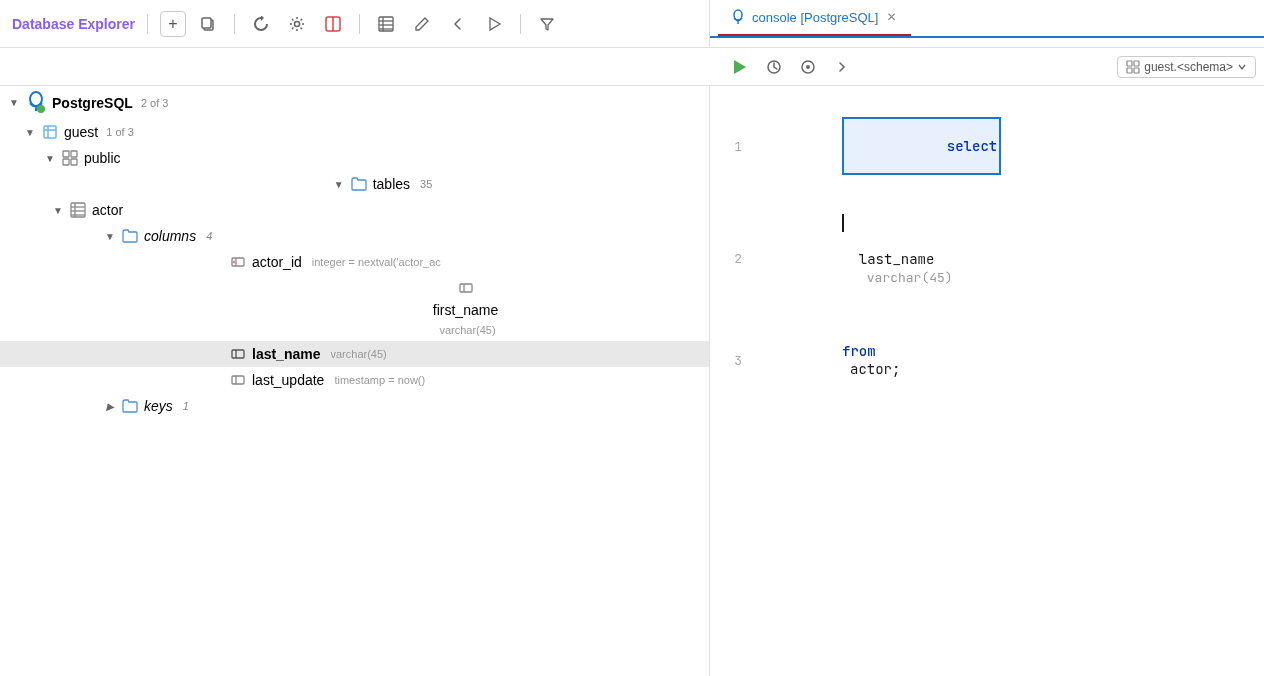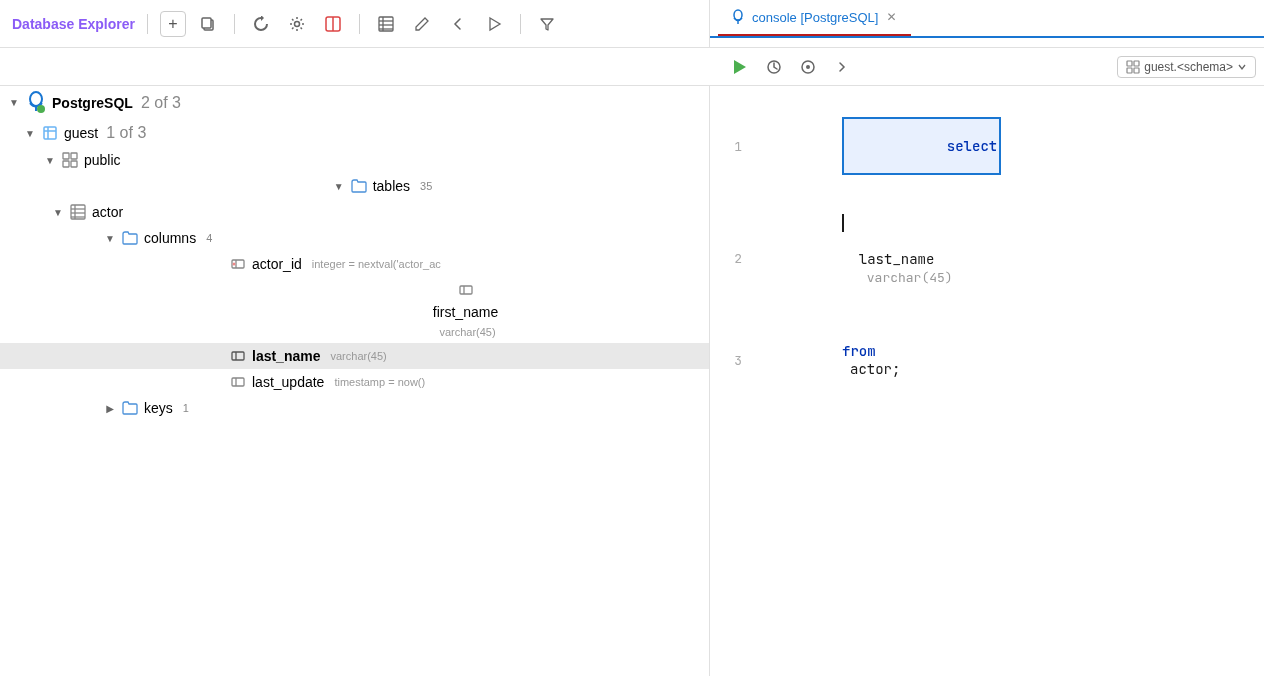--- a/index.html
+++ b/index.html
@@ -127,21 +127,21 @@
 
     
     .left-panel {
       width: 710px;
       border-right: 1px solid #e0e0e0;
       overflow-y: auto;
       overflow-x: hidden;
     }
 
     .badge {
-      font-size: 16px;
+      font-size: 11px;
       color: #888;
       font-weight: 400;
       margin-left: 2px;
     }
 
     .tree-item {
       display: flex;
       align-items: center;
       gap: 6px;
       padding: 5px 8px;
@@ -157,21 +157,21 @@
       display: inline-block;
       text-align: center;
     }
     .chevron.down::before { content: '▼'; }
     .chevron.right::before { content: '▶'; }
 
     .indent-1 { padding-left: 24px; }
     .indent-2 { padding-left: 44px; }
     .indent-3 { padding-left: 64px; justify-content: center; }
     .indent-4 { padding-left: 52px; }
-    .indent-5 { padding-left: 104px; }
+    .indent-5 { padding-left: 104px; font-style: italic; }
 
     
     .type-label {
       font-size: 11px;
       color: #999;
       margin-left: 4px;
     }
 
     .count-badge {
       font-size: 11px;

